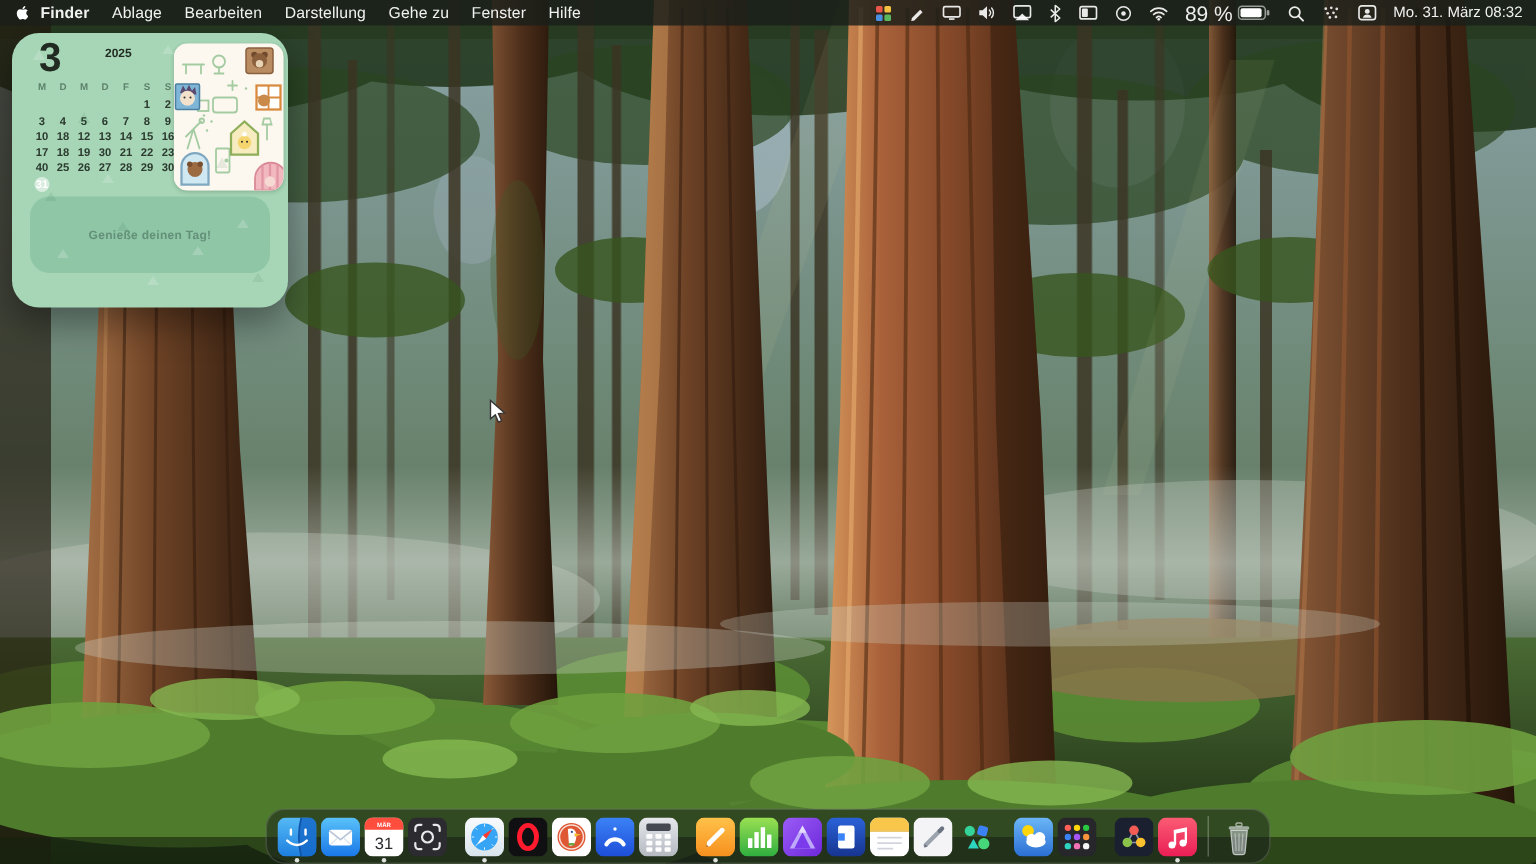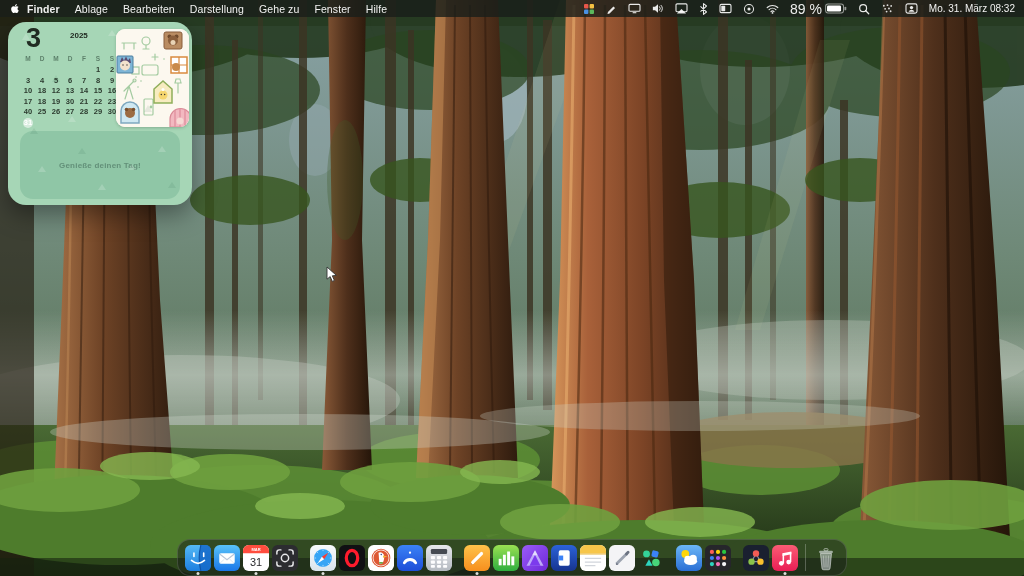--- a/index.html
+++ b/index.html
@@ -30,21 +30,21 @@
     grid-template-columns:repeat(7,1fr);}
   .cal-grid .dow{font-size:6.5px;font-weight:700;color:rgba(33,58,44,.55);
     text-align:center;height:12px;line-height:12px;}
   .cal-grid .day{font-size:7.5px;font-weight:700;color:#2c3a2f;text-align:center;
     height:10.5px;line-height:10.5px;}
   .cal-grid .day.today{background:rgba(255,255,255,.55);color:#fff;border-radius:50%;
     width:10.5px;margin:0 auto;}
   .illu{position:absolute;right:3px;top:7px;width:73px;height:98px;background:#fcf8ef;
     border-radius:9px;overflow:hidden;box-shadow:0 1px 3px rgba(30,60,40,.25);}
   .illu svg{display:block;}
-  .msg-panel{position:absolute;left:12px;top:109px;width:160px;height:68px;background:#8fc6a6;
+  .msg-panel{position:absolute;left:12px;top:109px;width:160px;height:51px;background:#8fc6a6;
     border-radius:13px;display:flex;align-items:center;justify-content:center;}
   .msg-panel span{font-size:8px;font-weight:700;color:#639079;letter-spacing:.2px;}
   .confetti{position:absolute;inset:0;pointer-events:none;}
 
   
   .dock{position:absolute;left:50%;bottom:0;transform:translateX(-50%);height:35px;
     background:rgba(28,32,28,.55);border:1px solid rgba(255,255,255,.14);border-radius:13px;
     display:flex;align-items:center;padding:0 7px;gap:3px;z-index:50;}
   .dock-item{width:26px;height:26px;position:relative;flex:0 0 auto;}
   .dock-item svg{width:26px;height:26px;display:block;}

